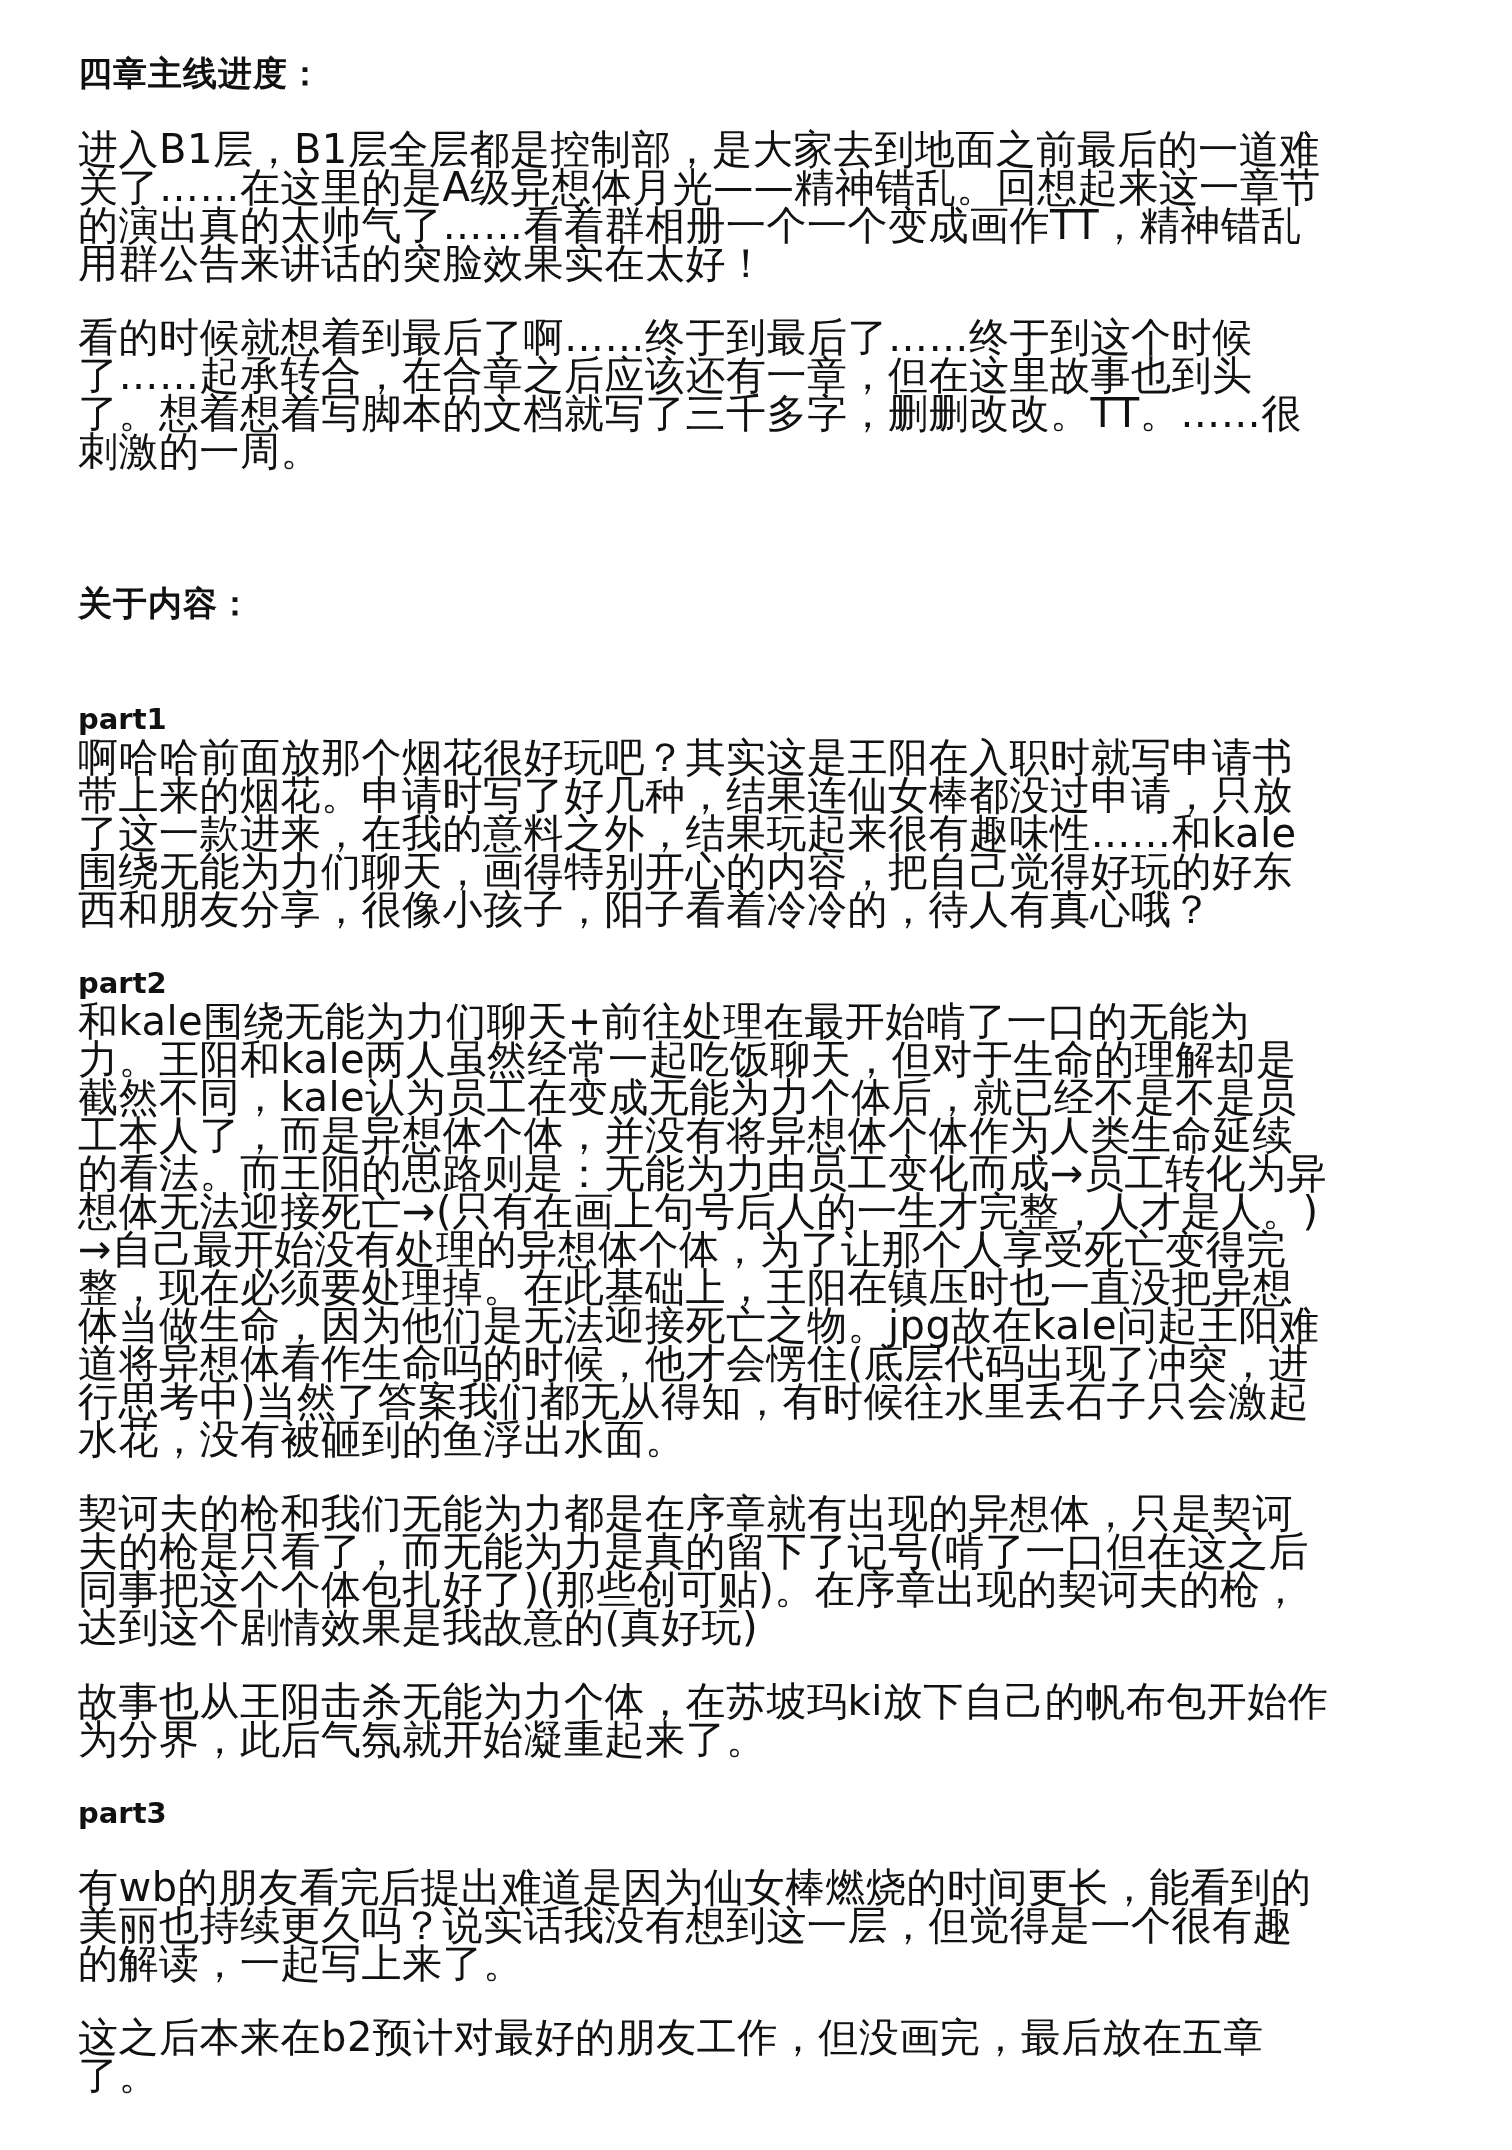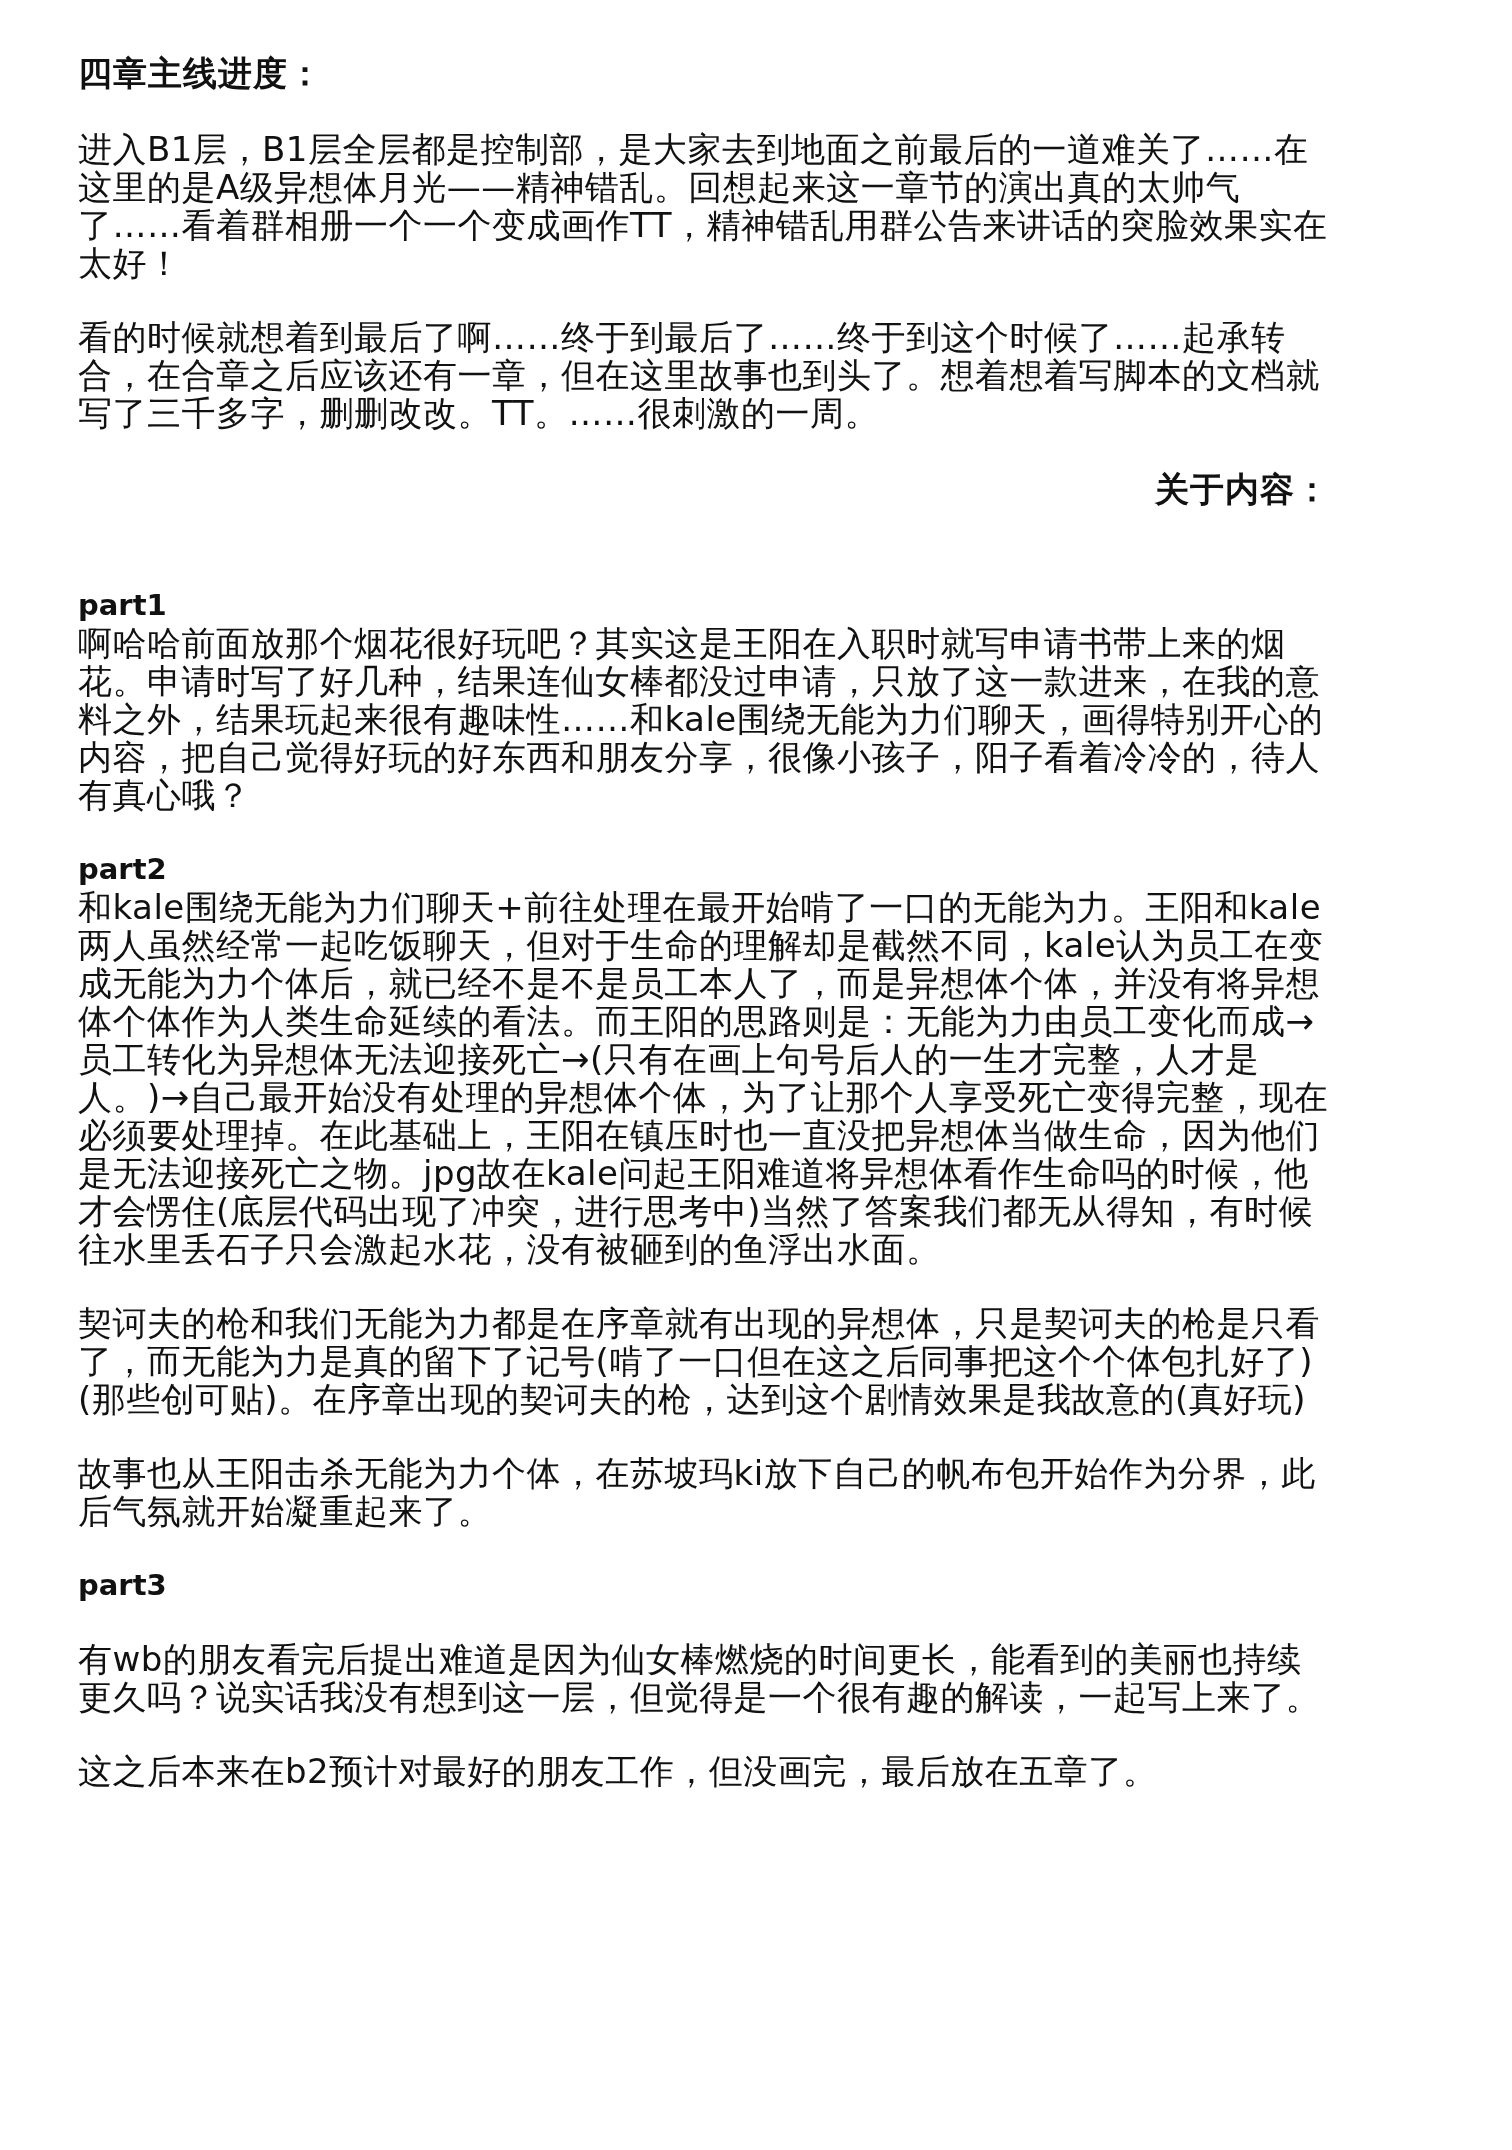--- a/index.html
+++ b/index.html
@@ -24,30 +24,30 @@
     font-weight: bold;
     line-height: 42px;
     letter-spacing: 1px;
   }
   .sub {
     font-size: 29px;
     font-weight: bold;
     line-height: 38px;
   }
   .p {
-    font-size: 34px;
+    font-size: 40px;
     line-height: 38px;
     letter-spacing: 0.5px;
     text-align: left;
     word-break: break-all;
     overflow-wrap: anywhere;
   }
   
   .mt-para   { margin-top: 36px; }  
-  .mt-h2     { margin-top: 36px; text-align: right; }  
+  .mt-h2     { margin-top: 112px; }  
   .mt-part   { margin-top: 76px; }  
   .mt-part2  { margin-top: 36px; }  
 </style>
 </head>
 <body>
 
 <div class="doc">
 
   <div class="h1">四章主线进度：</div>
 

